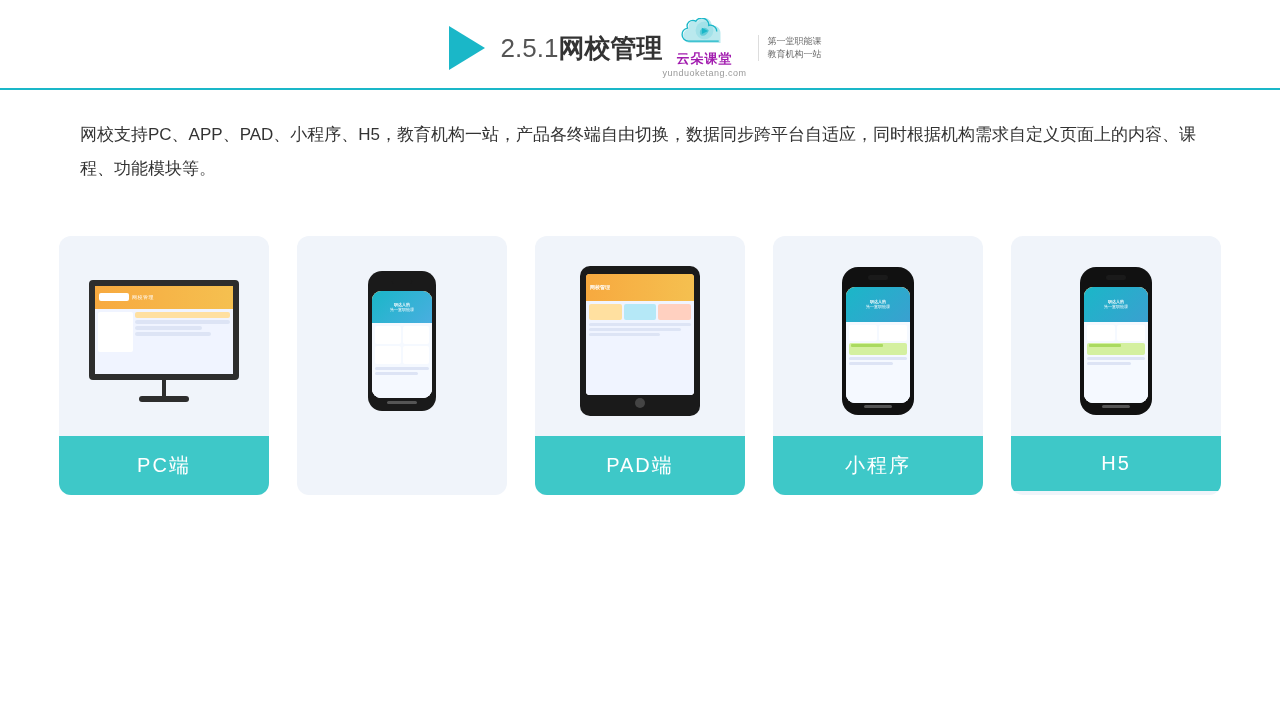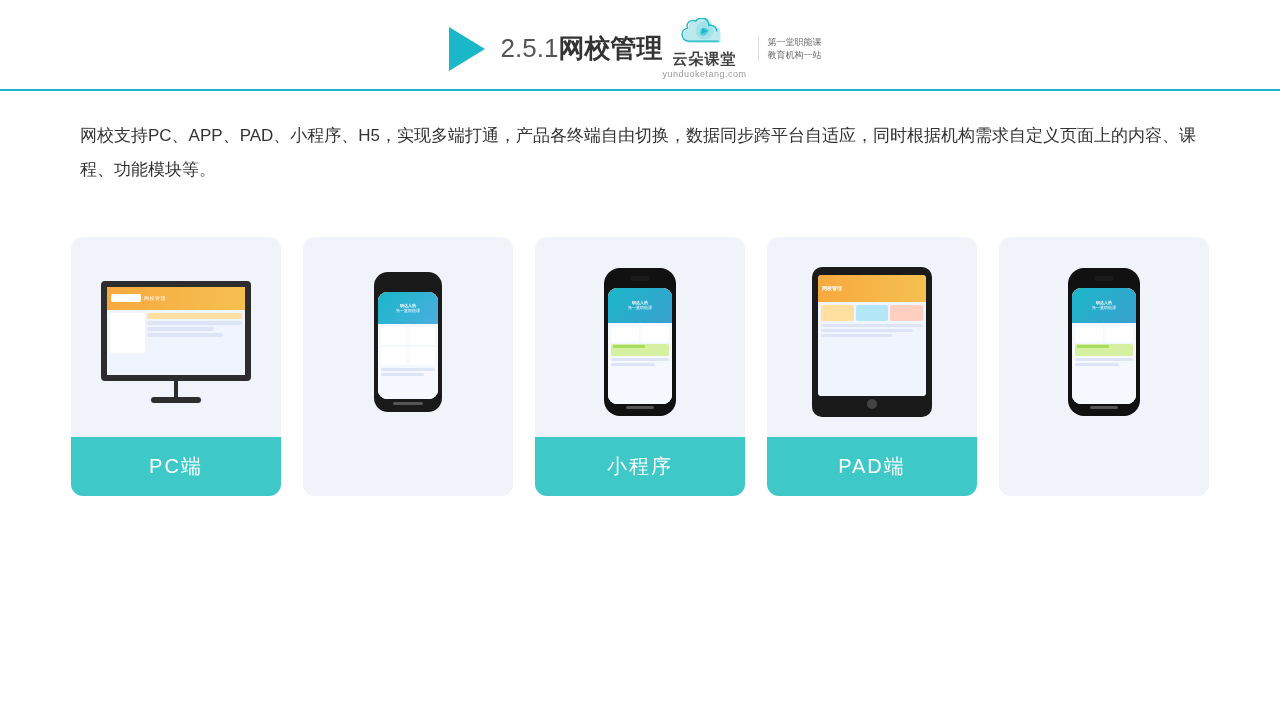--- a/index.html
+++ b/index.html
@@ -50,23 +50,23 @@
     .logo-cloud {
       display: flex;
       flex-direction: column;
       align-items: center;
     }
     .cloud-svg {
       width: 55px;
       height: 32px;
     }
     .logo-text-main {
-      font-size: 15px;
+      font-size: 13px;
       font-weight: bold;
-      color: #404040;
+      color: #a21caf;
       letter-spacing: 1px;
     }
     .logo-text-sub {
       font-size: 9px;
       color: #999;
       letter-spacing: 0.5px;
     }
     .logo-tagline {
       display: flex;
       flex-direction: column;
@@ -84,21 +84,21 @@
       padding: 28px 80px 10px 80px;
       font-size: 17px;
       color: #333;
       line-height: 2.0;
     }
 
     
     .cards-container {
       display: flex;
       justify-content: center;
-      gap: 22px;
+      gap: 28px;
       padding: 30px 60px 20px 60px;
       margin-top: 10px;
     }
 
     .card {
       background: #f0f4fa;
       border-radius: 12px;
       width: 210px;
       display: flex;
       flex-direction: column;
@@ -282,21 +282,21 @@
       <div class="logo-text-sub">yunduoketang.com</div>
     </div>
     <div class="logo-tagline">
       <span>第一堂职能课</span>
       <span>教育机构一站</span>
     </div>
   </div>
 </div>
 
 <div class="description">
-  <p>网校支持PC、APP、PAD、小程序、H5，实现多端打通，产品各终端自由切换，数据同步跨平台自适应，同时根据机构需求自定义页面上的内容、课程、功能模块等。</p>
+  <p>网校支持PC、APP、PAD、小程序、H5，教育机构一站，产品各终端自由切换，数据同步跨平台自适应，同时根据机构需求自定义页面上的内容、课程、功能模块等。</p>
 </div>
 
 <div class="cards-container">
 
   <div class="card">
     <div class="card-image-area">
       <div class="pc-monitor">
         <div class="monitor-screen">
           <div class="monitor-screen-inner">
             <div style="position:absolute;top:0;left:0;right:0;height:26%;background:linear-gradient(90deg,#f7a93f 0%,#f5c050 100%);display:flex;align-items:center;padding:2px 4px;">
@@ -349,53 +349,20 @@
             </div>
           </div>
         </div>
         <div class="phone-home-bar"></div>
       </div>
     </div>
   </div>
 
   <div class="card">
     <div class="card-image-area">
-      <div class="phone-mockup" style="width:72px;height:148px;background:#111;border-radius:16px;">
-        <div class="phone-notch"></div>
-        <div class="phone-screen">
-          <div class="mini-app-screen">
-            <div style="position:absolute;top:0;left:0;right:0;height:30%;background:linear-gradient(135deg,#1ab7c8,#3aa0d0);display:flex;align-items:center;justify-content:center;">
-              <div style="text-align:center;">
-                <div style="font-size:4px;color:#fff;font-weight:bold;">职达人的</div>
-                <div style="font-size:4px;color:#fff;">第一堂职能课</div>
-              </div>
-            </div>
-            <div style="position:absolute;top:30%;left:0;right:0;bottom:0;background:#f5f9ff;padding:3px;">
-              <div style="display:grid;grid-template-columns:1fr 1fr;gap:2px;margin-bottom:2px;">
-                <div style="background:#fff;border-radius:2px;height:16px;"></div>
-                <div style="background:#fff;border-radius:2px;height:16px;"></div>
-              </div>
-              <div style="background:#d4f0a0;border-radius:2px;height:12px;margin-bottom:2px;padding:1px 2px;">
-                <div style="height:3px;background:#aada60;border-radius:1px;width:60%;"></div>
-              </div>
-              <div style="display:flex;flex-direction:column;gap:2px;">
-                <div style="height:3px;background:#dde4f5;border-radius:2px;"></div>
-                <div style="height:3px;background:#dde4f5;border-radius:2px;width:75%;"></div>
-              </div>
-            </div>
-          </div>
-        </div>
-        <div class="phone-home-bar" style="width:28px;height:3px;background:#555;border-radius:2px;margin:2px auto 1px;"></div>
-      </div>
-    </div>
-    <div class="card-label">小程序</div>
-  </div>
-
-  <div class="card">
-    <div class="card-image-area">
       <div class="tablet-mockup">
         <div class="tablet-screen">
           <div class="tablet-screen-inner">
             <div style="position:absolute;top:0;left:0;right:0;height:22%;background:linear-gradient(90deg,#f7a93f,#f5c050);display:flex;align-items:center;padding:0 4px;">
               <div style="font-size:5px;color:#fff;font-weight:bold;">网校管理</div>
             </div>
             <div style="position:absolute;top:22%;left:0;right:0;bottom:0;background:#f0f4ff;padding:3px;">
               <div style="display:grid;grid-template-columns:1fr 1fr 1fr;gap:2px;margin-bottom:3px;">
                 <div style="background:#ffe0a0;border-radius:2px;height:16px;"></div>
                 <div style="background:#b5e8f7;border-radius:2px;height:16px;"></div>
@@ -438,15 +405,49 @@
               <div style="display:flex;flex-direction:column;gap:2px;">
                 <div style="height:3px;background:#dde4f5;border-radius:2px;"></div>
                 <div style="height:3px;background:#dde4f5;border-radius:2px;width:75%;"></div>
               </div>
             </div>
           </div>
         </div>
         <div class="phone-home-bar" style="width:28px;height:3px;background:#555;border-radius:2px;margin:2px auto 1px;"></div>
       </div>
     </div>
+    <div class="card-label">小程序</div>
+  </div>
+
+  <div class="card">
+    <div class="card-image-area">
+      <div class="phone-mockup" style="width:72px;height:148px;background:#111;border-radius:16px;">
+        <div class="phone-notch"></div>
+        <div class="phone-screen">
+          <div class="mini-app-screen">
+            <div style="position:absolute;top:0;left:0;right:0;height:30%;background:linear-gradient(135deg,#1ab7c8,#3aa0d0);display:flex;align-items:center;justify-content:center;">
+              <div style="text-align:center;">
+                <div style="font-size:4px;color:#fff;font-weight:bold;">职达人的</div>
+                <div style="font-size:4px;color:#fff;">第一堂职能课</div>
+              </div>
+            </div>
+            <div style="position:absolute;top:30%;left:0;right:0;bottom:0;background:#f5f9ff;padding:3px;">
+              <div style="display:grid;grid-template-columns:1fr 1fr;gap:2px;margin-bottom:2px;">
+                <div style="background:#fff;border-radius:2px;height:16px;"></div>
+                <div style="background:#fff;border-radius:2px;height:16px;"></div>
+              </div>
+              <div style="background:#d4f0a0;border-radius:2px;height:12px;margin-bottom:2px;padding:1px 2px;">
+                <div style="height:3px;background:#aada60;border-radius:1px;width:60%;"></div>
+              </div>
+              <div style="display:flex;flex-direction:column;gap:2px;">
+                <div style="height:3px;background:#dde4f5;border-radius:2px;"></div>
+                <div style="height:3px;background:#dde4f5;border-radius:2px;width:75%;"></div>
+              </div>
+            </div>
+          </div>
+        </div>
+        <div class="phone-home-bar" style="width:28px;height:3px;background:#555;border-radius:2px;margin:2px auto 1px;"></div>
+      </div>
+    </div>
+    <div class="card-label">H5</div>
   </div>
 
 </div>
 
 </body></html>

